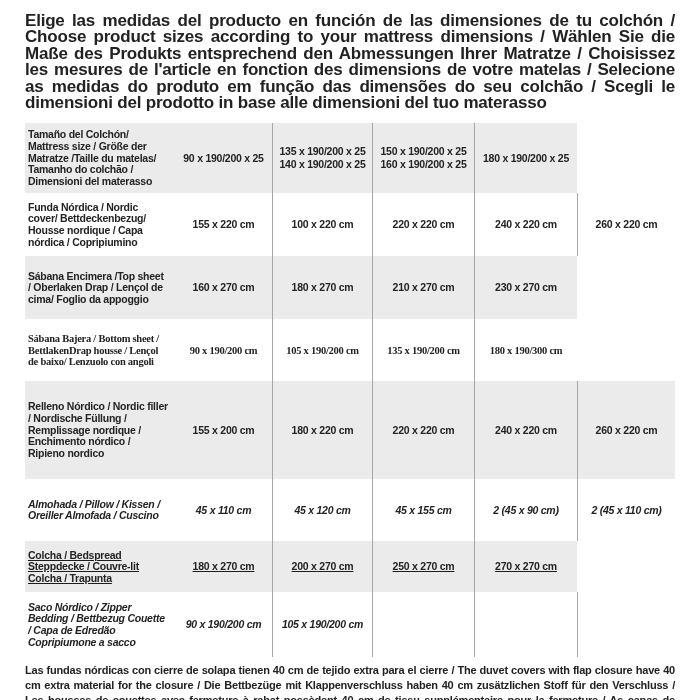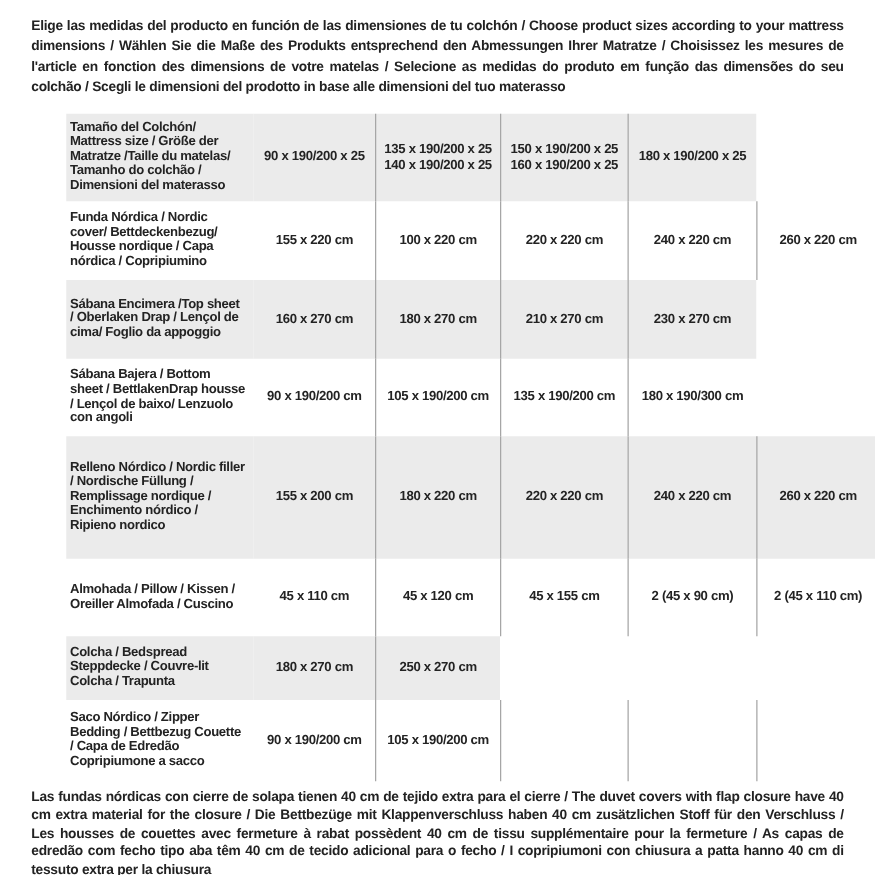--- a/index.html
+++ b/index.html
@@ -12,45 +12,44 @@
     color: #1d1d1d;
     -webkit-font-smoothing: antialiased;
   }
   .page {
     width: 650px;
     margin: 0 auto;
     padding-top: 13px;
   }
   .intro {
     margin: 0 0 12px 0;
-    font-size: 11px;
+    font-size: 17px;
     line-height: 16.4px;
     font-weight: bold;
     text-align: justify;
     letter-spacing: -0.2px;
     color: #222222;
   }
   .size-table {
     width: 650px;
   }
   .row {
     display: grid;
     grid-template-columns: 150px 97px 100px 102px 103px 98px;
     align-items: stretch;
-    margin-left: 28px;
   }
   .row.shade .cell { background: #ebebeb; }
   .row:nth-child(1) { height: 70px; }
   .row:nth-child(2) { height: 63px; }
   .row:nth-child(3) { height: 63px; border-radius: 22px; }
-  .row:nth-child(4) { height: 62px; }
+  .row:nth-child(4) { height: 62px; font-family: Liberation Serif, serif; }
   .row:nth-child(5) { height: 98px; }
-  .row:nth-child(6) { height: 62px; }
-  .row:nth-child(7) { height: 51px; }
-  .row:nth-child(8) { height: 65px; }
+  .row:nth-child(6) { height: 62px; font-style: italic; }
+  .row:nth-child(7) { height: 51px; text-decoration: underline; }
+  .row:nth-child(8) { height: 65px; font-style: italic; }
   .cell {
     display: flex;
     align-items: center;
     font-weight: bold;
     font-size: 10.5px;
     letter-spacing: -0.25px;
     color: #232323;
   }
   .cell.label {
     justify-content: flex-start;
@@ -137,21 +136,23 @@
       <div class="cell val">45 x 110 cm</div>
       <div class="cell val divided">45 x 120 cm</div>
       <div class="cell val divided">45 x 155 cm</div>
       <div class="cell val divided">2 (45 x 90 cm)</div>
       <div class="cell val divided">2 (45 x 110 cm)</div>
     </div>
 
     <div class="row shade">
       <div class="cell label">Colcha / Bedspread Steppdecke / Couvre-lit Colcha / Trapunta</div>
       <div class="cell val">180 x 270 cm</div>
+      <div class="cell val divided">200 x 270 cm</div>
       <div class="cell val divided">250 x 270 cm</div>
+      <div class="cell val divided">270 x 270 cm</div>
     </div>
 
     <div class="row">
       <div class="cell label">Saco Nórdico / Zipper Bedding / Bettbezug Couette  / Capa de Edredão Copripiumone a sacco</div>
       <div class="cell val">90 x 190/200 cm</div>
       <div class="cell val divided">105 x 190/200 cm</div>
       <div class="cell val divided"></div>
       <div class="cell val divided"></div>
       <div class="cell val divided"></div>
     </div>

